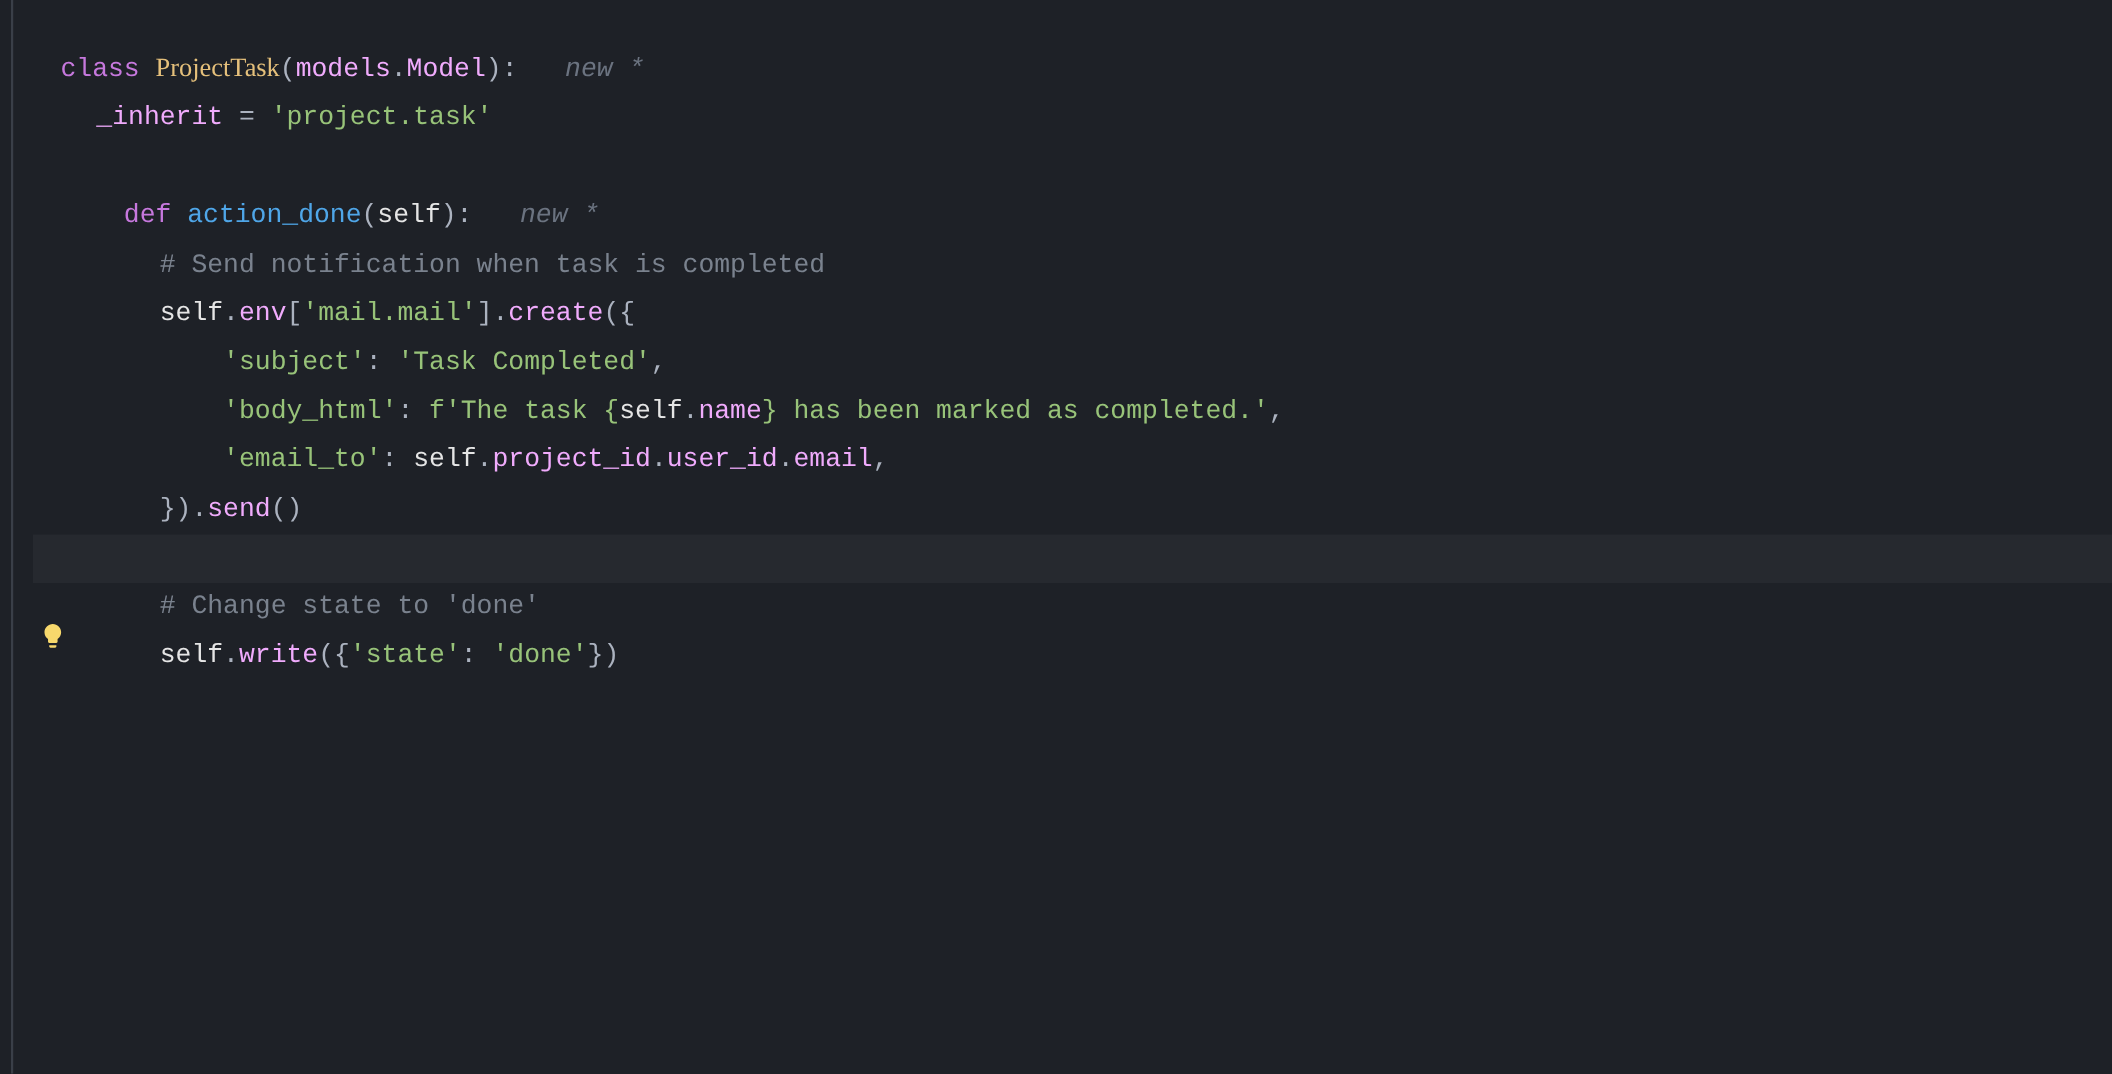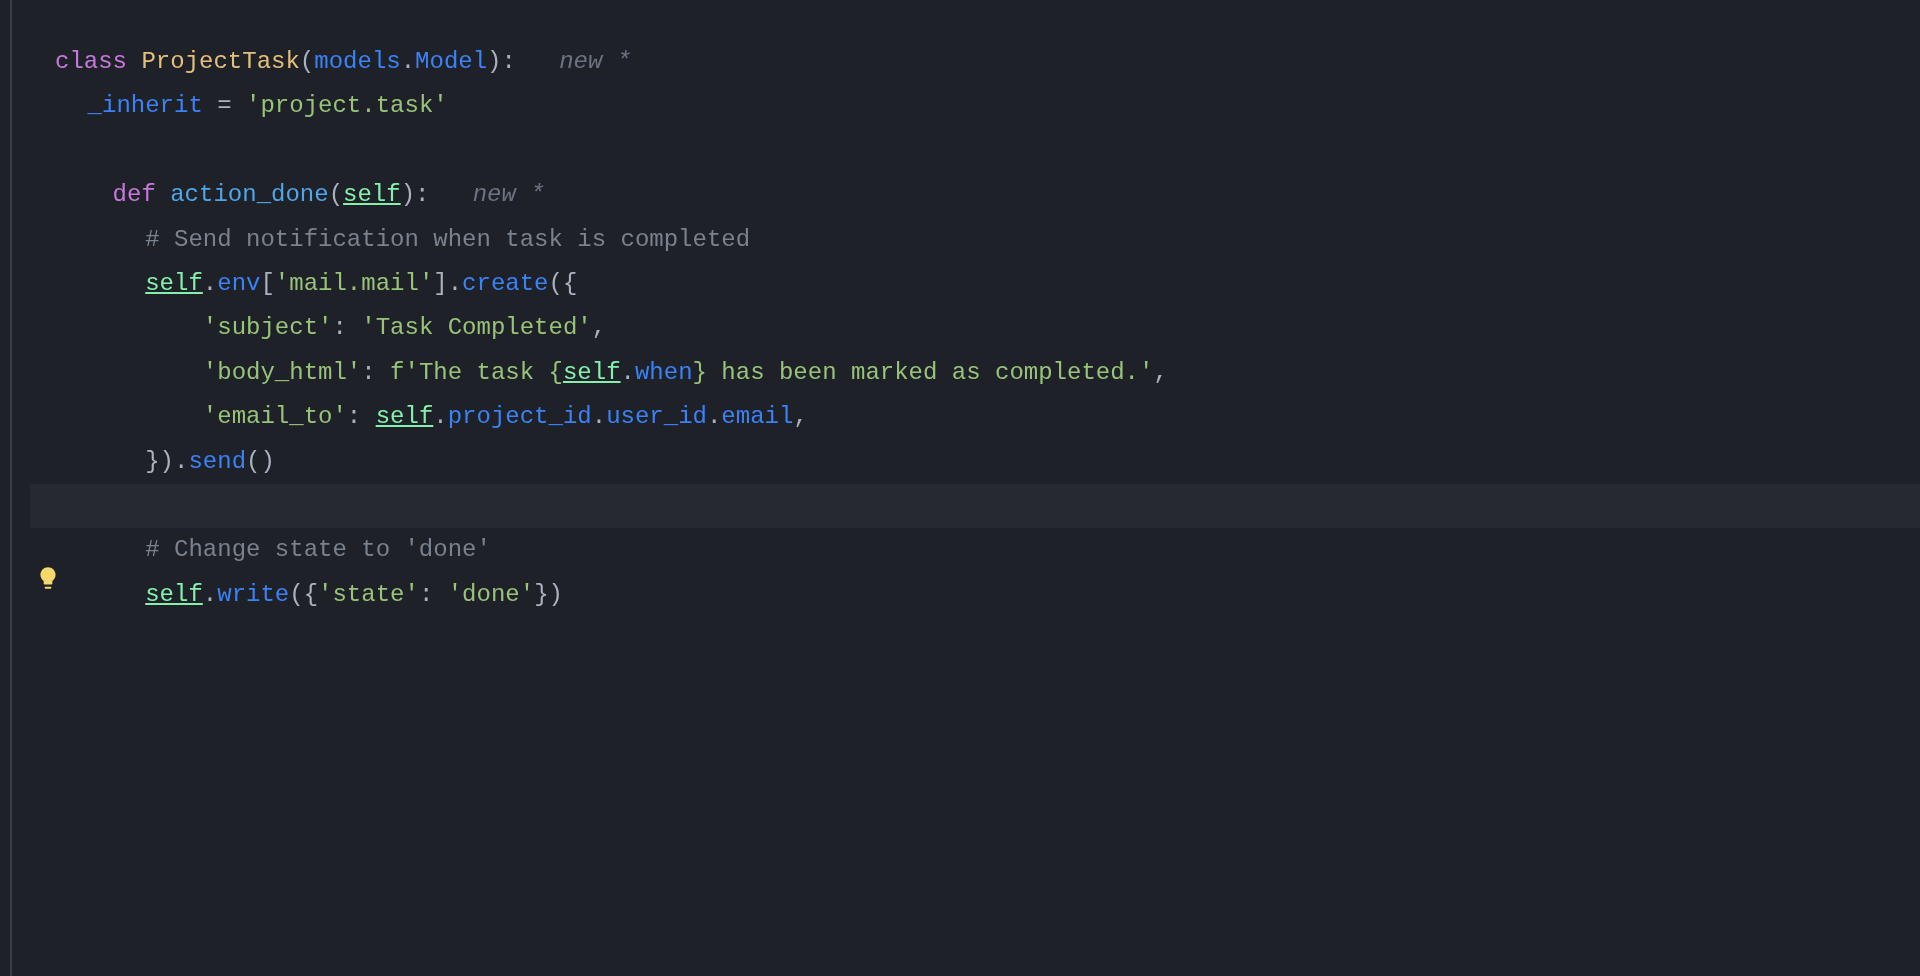--- a/index.html
+++ b/index.html
@@ -25,28 +25,28 @@
 }
 .line {
   white-space: pre;
   position: relative;
   padding-left: 0;
 }
 .line.highlighted {
   background: rgba(255,255,255,0.04);
 }
 .kw { color: #c678dd; margin-left: 25px; }
-.cls { color: #e5c07b; }
+.cls { color: #e5c07b; font-family: Liberation Serif, serif; }
 .fn { color: #4fa6e8; }
-.self { color: #86efac; text-decoration: underline; }
+.self { color: #e5e5e5; }
 .str { color: #98c379; text-align: right; }
 .comment { color: #7a828e; }
 .punct { color: #abb2bf; }
 .hint { color: #6b7380; font-style: italic; font-weight: 400; margin-top: 32px; }
-.ident { color: #3b82f6; }
+.ident { color: #f0abfc; }
 .bulb {
   position: absolute;
   left: 35px;
   top: 560px;
   font-size: 26px;
   color: #f7d86c;
 }
 .bulb svg {
   width: 26px;
   height: 26px;
@@ -81,21 +81,21 @@
 <div class="line">&nbsp;</div>
 
 <div class="line"><span class="ident">    </span><span class="kw">def </span><span class="fn">action_done</span><span class="punct">(</span><span class="self">self</span><span class="punct">)</span><span class="punct">:</span>   <span class="hint">new *</span></div>
 
 <div class="line"><span class="ident">        </span><span class="comment"># Send notification when task is completed</span></div>
 
 <div class="line"><span class="ident">        </span><span class="self">self</span><span class="punct">.</span><span class="ident">env</span><span class="punct">[</span><span class="str">'mail.mail'</span><span class="punct">]</span><span class="punct">.</span><span class="ident">create</span><span class="punct">({</span></div>
 
 <div class="line"><span class="ident">            </span><span class="str">'subject'</span><span class="punct">: </span><span class="str">'Task Completed'</span><span class="punct">,</span></div>
 
-<div class="line"><span class="ident">            </span><span class="str">'body_html'</span><span class="punct">: </span><span class="str">f</span><span class="str">'The task {</span><span class="self">self</span><span class="punct">.</span><span class="ident">when</span><span class="str">} has been marked as completed.'</span><span class="punct">,</span></div>
+<div class="line"><span class="ident">            </span><span class="str">'body_html'</span><span class="punct">: </span><span class="str">f</span><span class="str">'The task {</span><span class="self">self</span><span class="punct">.</span><span class="ident">name</span><span class="str">} has been marked as completed.'</span><span class="punct">,</span></div>
 
 <div class="line"><span class="ident">            </span><span class="str">'email_to'</span><span class="punct">: </span><span class="self">self</span><span class="punct">.</span><span class="ident">project_id</span><span class="punct">.</span><span class="ident">user_id</span><span class="punct">.</span><span class="ident">email</span><span class="punct">,</span></div>
 
 <div class="line"><span class="ident">        </span><span class="punct">})</span><span class="punct">.</span><span class="ident">send</span><span class="punct">()</span></div>
 
 <div class="line highlighted">&nbsp;</div>
 
 <div class="line"><span class="ident">        </span><span class="comment"># Change state to 'done'</span></div>
 
 <div class="line"><span class="ident">        </span><span class="self">self</span><span class="punct">.</span><span class="ident">write</span><span class="punct">({</span><span class="str">'state'</span><span class="punct">: </span><span class="str">'done'</span><span class="punct">})</span></div>

